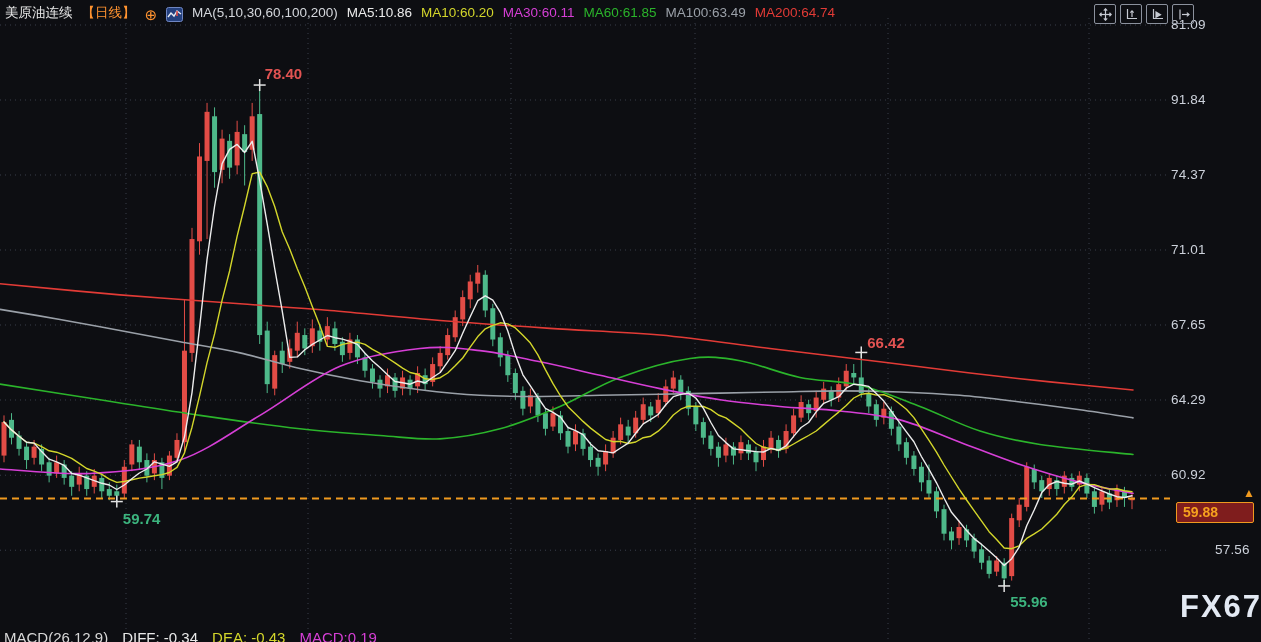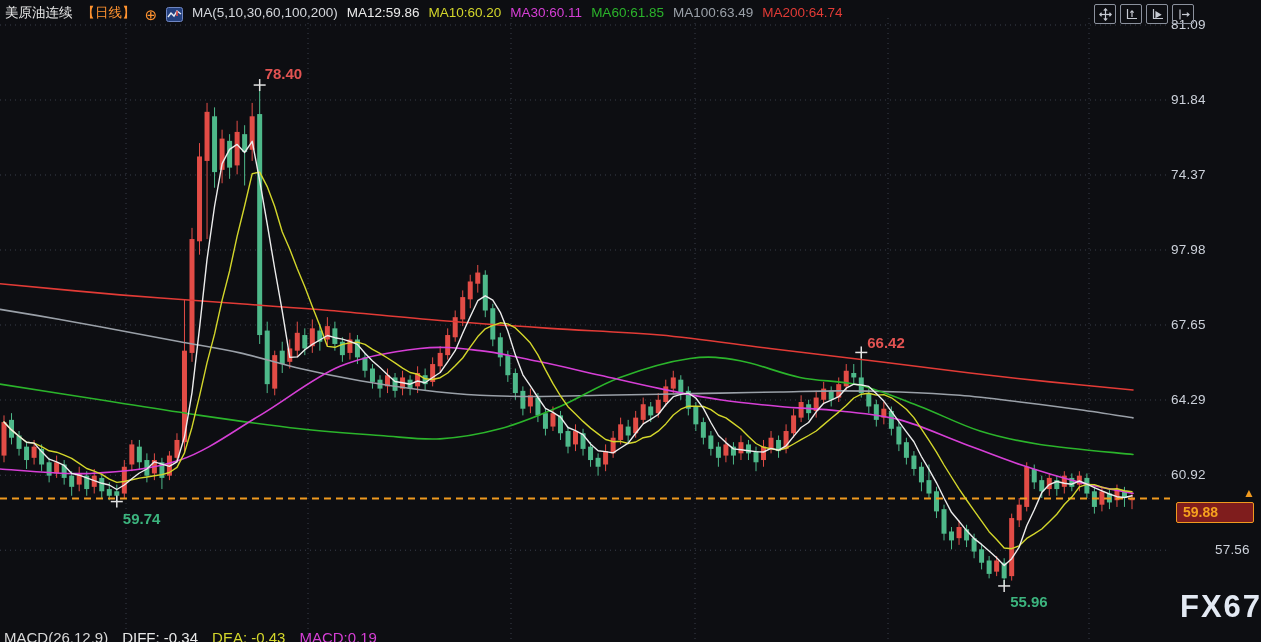--- a/index.html
+++ b/index.html
@@ -400,21 +400,21 @@
   <span class="per">【日线】</span>
   <span class="plus">⊕</span>
   <span class="kicon">
     <svg width="17" height="15" viewBox="0 0 17 15">
       <rect x="0.5" y="0.5" width="16" height="14" rx="2" fill="#24407e" stroke="#6f86c2"></rect>
       <polyline points="2,10 5,6 8,9 11,4 15,7" fill="none" stroke="#e8ecf5" stroke-width="1.4"></polyline>
       <line x1="11" y1="4" x2="11" y2="9" stroke="#e04a44" stroke-width="1.6"></line>
     </svg>
   </span>
   <span style="color: rgb(212, 215, 220);">MA(5,10,30,60,100,200)</span>
-  <span style="color: rgb(235, 235, 235);">MA12:59.86</span>
+  <span style="color: rgb(235, 235, 235);">MA5:10.86</span>
   <span style="color: rgb(211, 214, 43);">MA10:60.20</span>
   <span style="color: rgb(214, 63, 214);">MA30:60.11</span>
   <span style="color: rgb(43, 180, 43);">MA60:61.85</span>
   <span style="color: rgb(154, 160, 168);">MA100:63.49</span>
   <span style="color: rgb(226, 59, 54);">MA200:64.74</span>
 </div>
 
 <div class="toolbar">
   <button class="tbtn">
     <span>
@@ -450,21 +450,21 @@
           <path d="M9.8 4.6 L12 6.5 L9.8 8.4"></path>
       </svg>
     </span>
   </button>
 </div>
 
 <div id="axis-labels">
     <div class="axlab" style="top: 17px;">81.09</div>
     <div class="axlab" style="top: 91.9999px;">91.84</div>
     <div class="axlab" style="top: 167px;">74.37</div>
-    <div class="axlab" style="top: 242px;">97.98</div>
+    <div class="axlab" style="top: 242px;">71.01</div>
     <div class="axlab" style="top: 317px;">67.65</div>
     <div class="axlab" style="top: 392px;">64.29</div>
     <div class="axlab" style="top: 467.223px;">60.92</div>
     <div class="axlab" style="top: 542.223px; margin-left: 44px;">57.56</div>
   </div>
 
 <div class="price-tag">
   <span>59.88</span>
 </div>
 <div class="price-arrow">▲</div>

